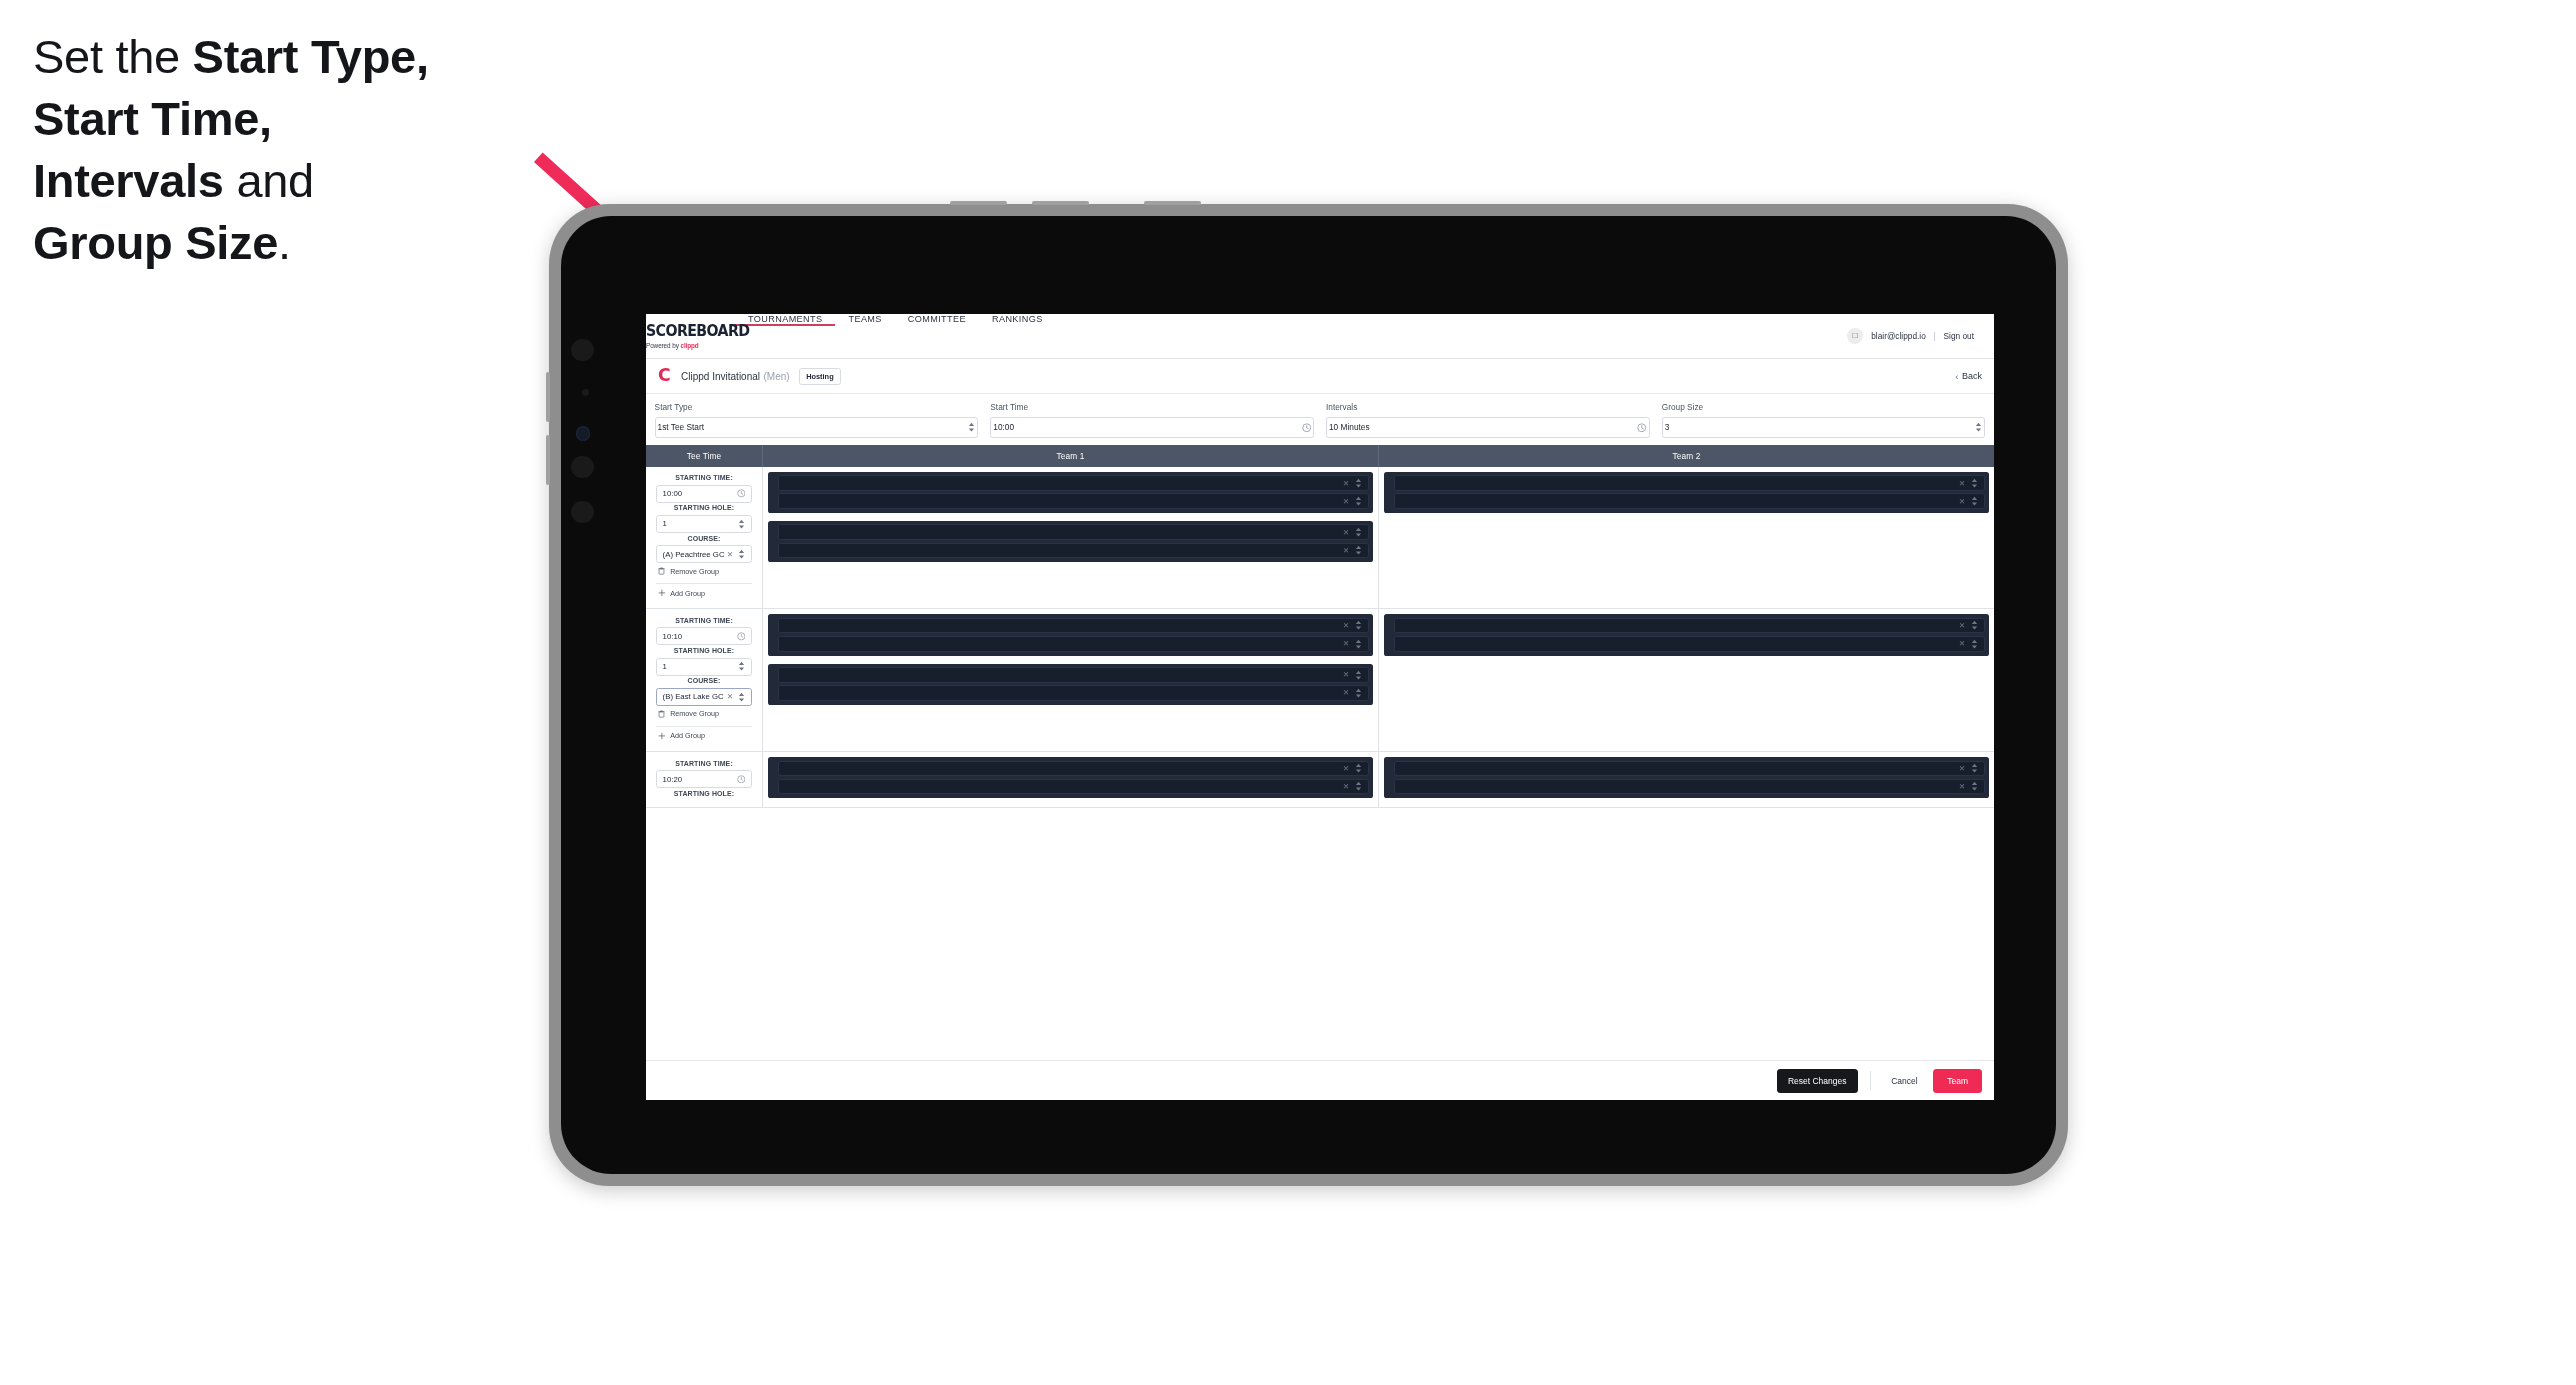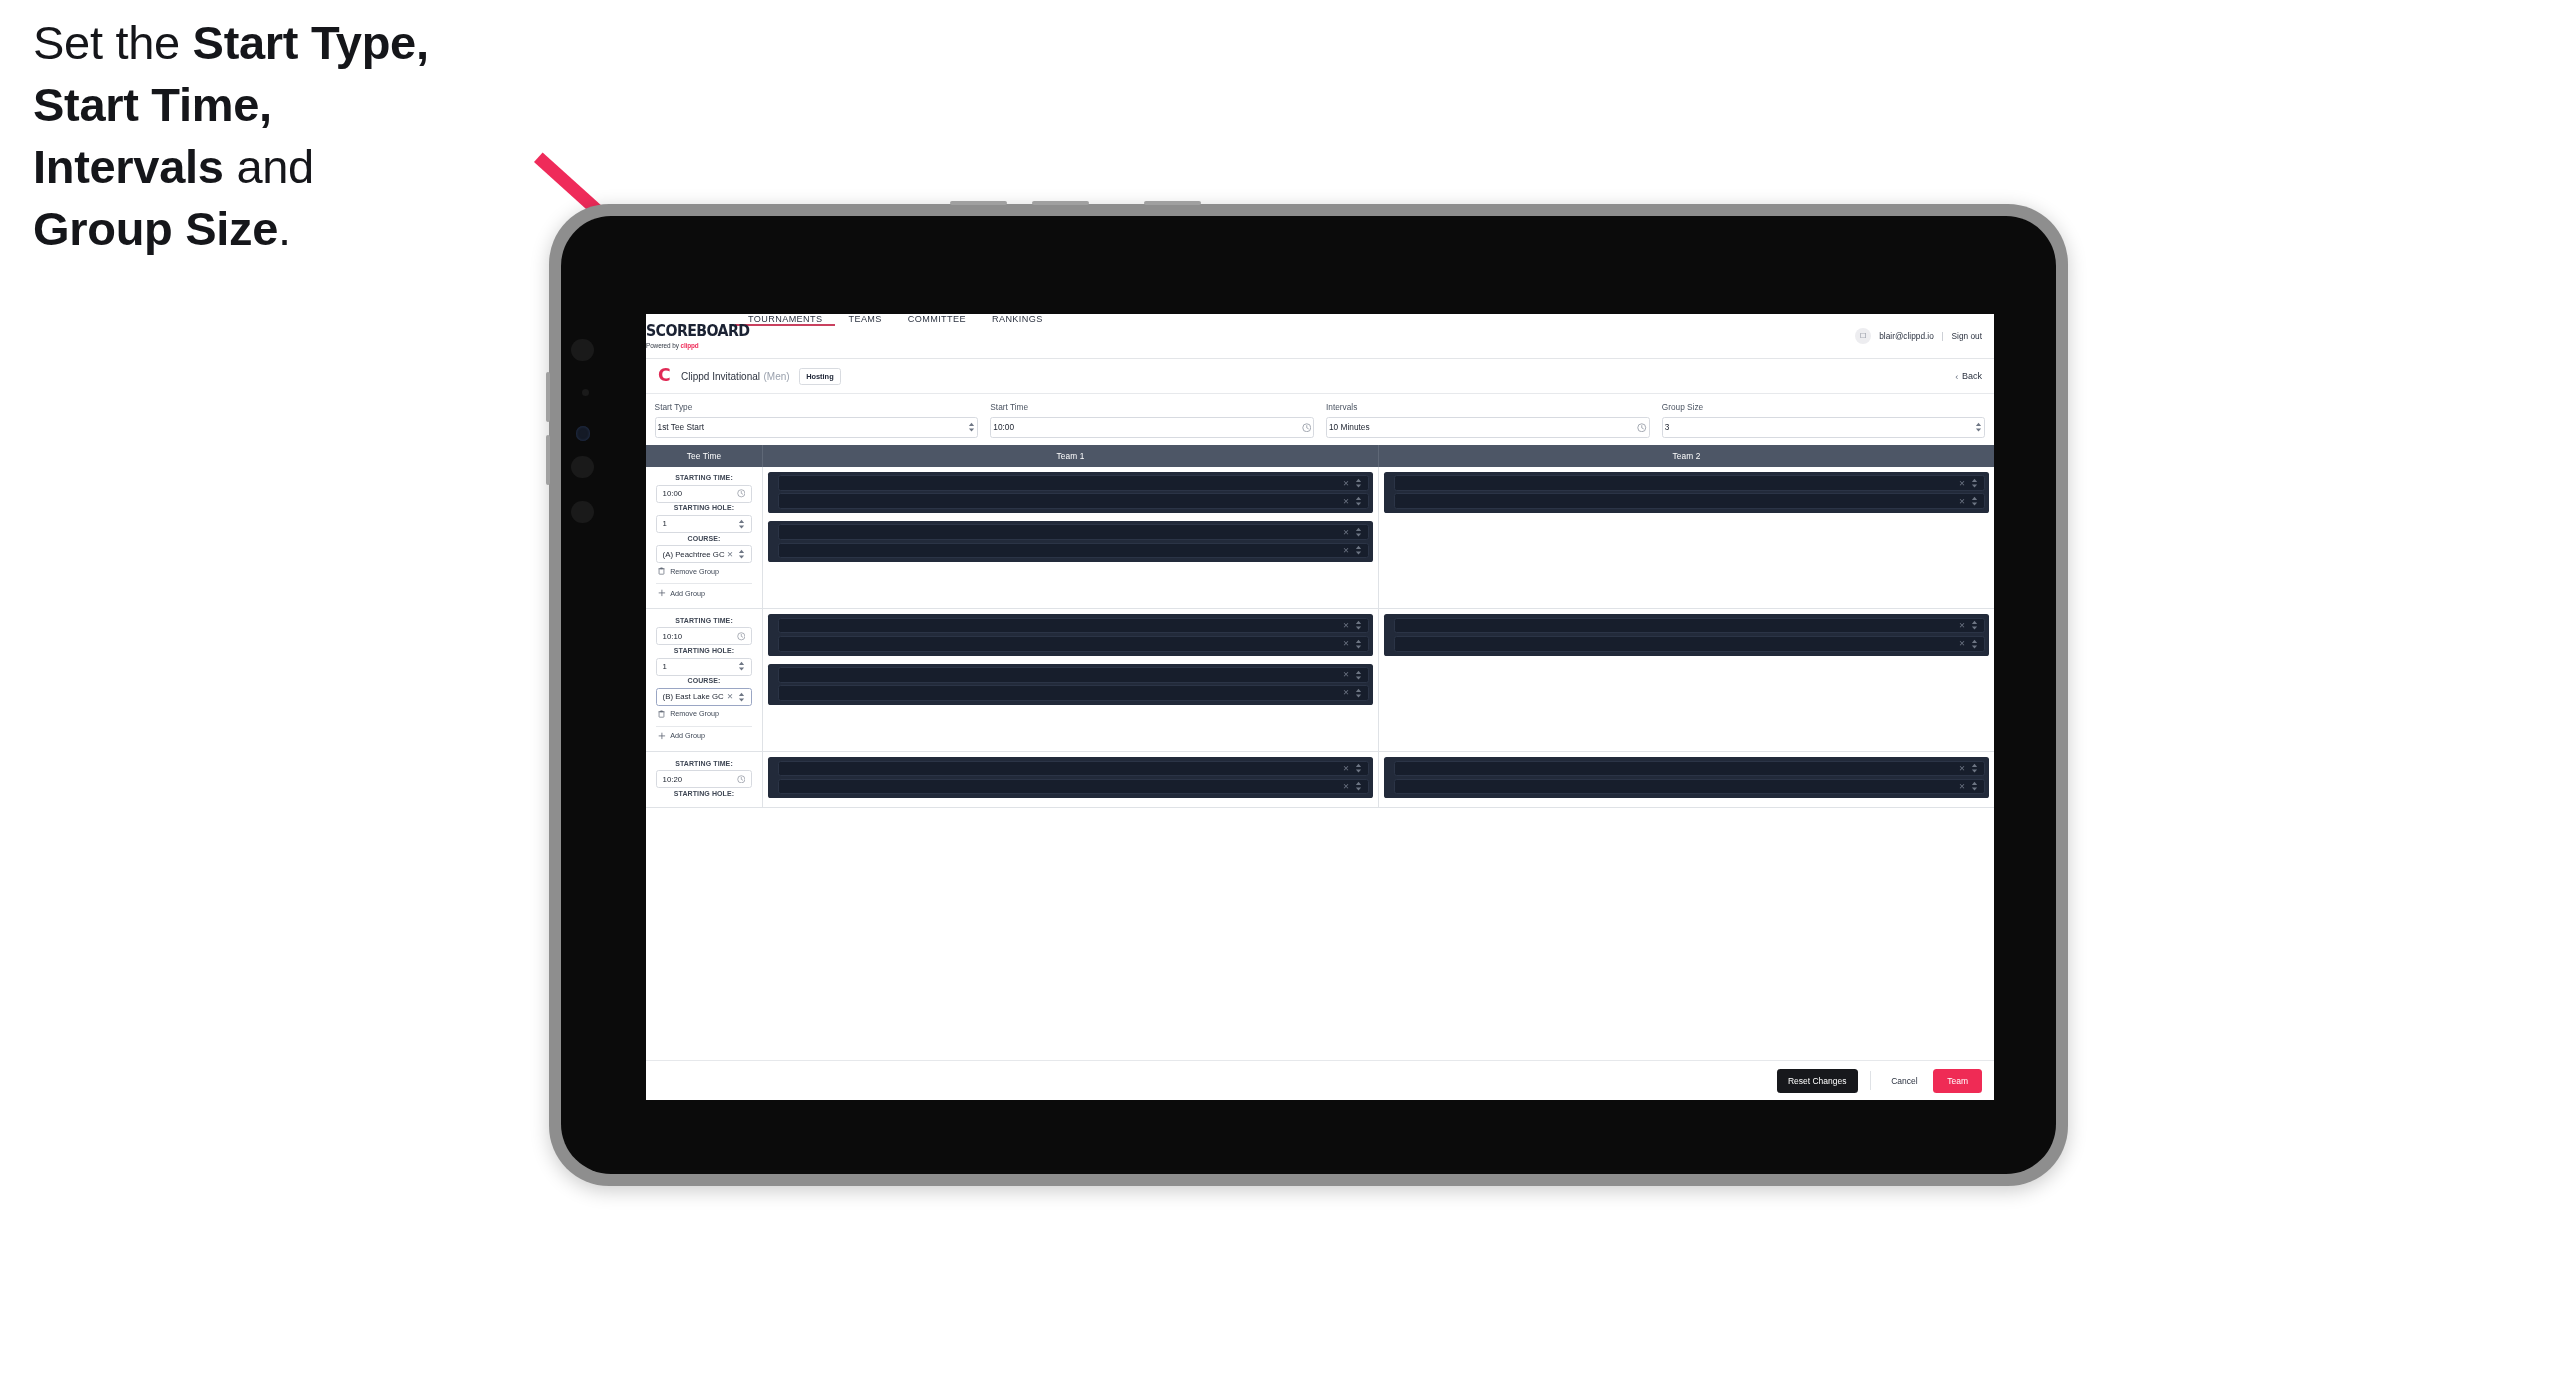--- a/index.html
+++ b/index.html
@@ -7,21 +7,21 @@
   body {
     background: #ffffff;
     font-family: "Liberation Sans", sans-serif;
     position: relative;
     overflow: hidden;
   }
 
   
   #instruction {
     position: absolute;
-    left: 33px; top: 12px;
+    left: 33px; top: 26px;
     width: 535px;
     font-size: 47px;
     line-height: 1.32;
     color: #15161a;
     letter-spacing: -0.3px;
     font-weight: 400;
   }
   #instruction .b { font-weight: 700; }
 
   
@@ -102,21 +102,21 @@
     letter-spacing: 0.4px;
     color: #2b3240;
     cursor: pointer;
     border-bottom: 2.2px solid transparent;
     white-space: nowrap;
   }
   .nav-tab.active { border-bottom-color: #c9415f; }
   .nav-right {
     margin-left: auto;
     display: flex; align-items: center;
-    padding-right: 12px;
+    padding-right: 20px;
     gap: 7.8px;
     font-size: 8.3px;
     color: #2b3240;
   }
   .avatar {
     width: 16.4px; height: 16.4px; border-radius: 50%;
     background: #ededf0;
     display: flex; align-items: center; justify-content: center;
     font-size: 7px; color: #6a7180;
   }

